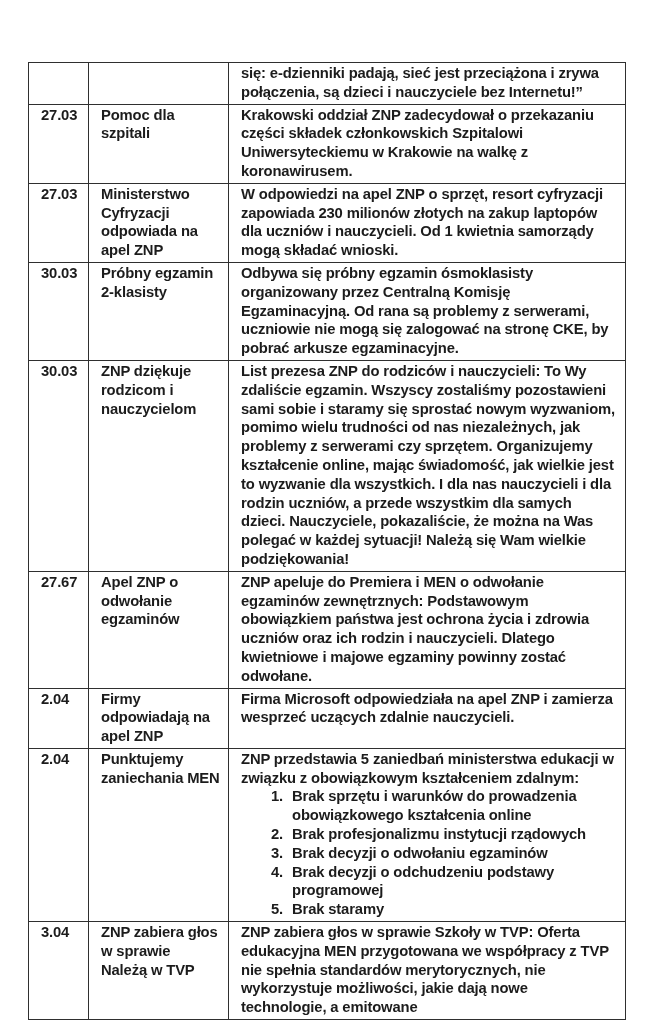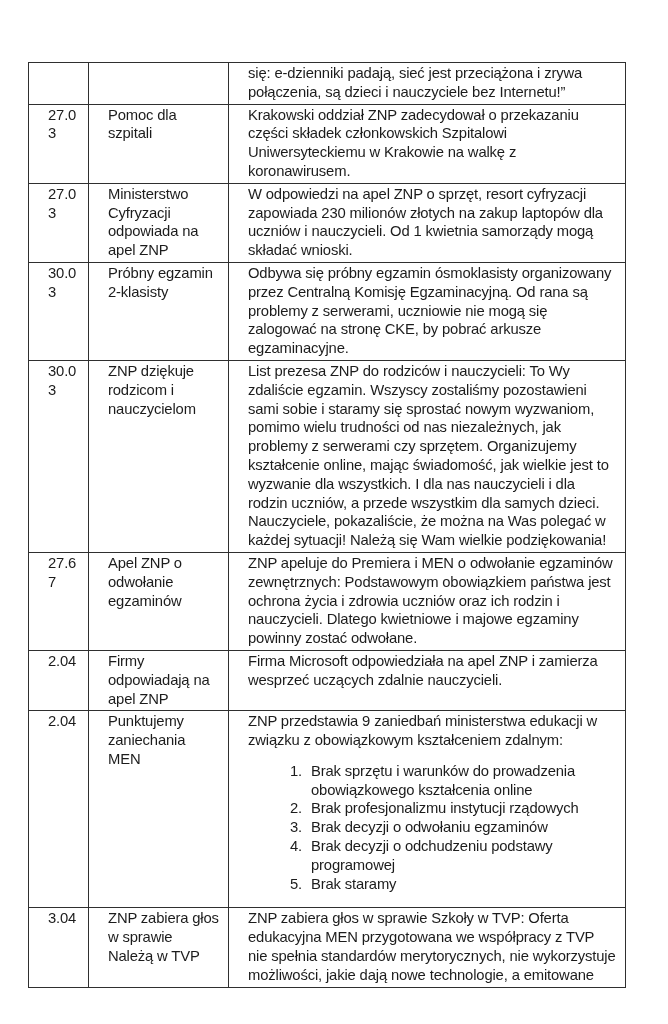--- a/index.html
+++ b/index.html
@@ -23,28 +23,29 @@
     width: 597px;
     border-collapse: collapse;
     table-layout: fixed;
     font-size: 14.8px;
     line-height: 18.8px;
     letter-spacing: -0.15px;
   }
   table.doc-table td {
     border: 1.4px solid #2f2f2f;
     vertical-align: top;
-    padding: 1px 8px 2px 19px;
+    padding: 1px 8px 2px 12px;
     word-wrap: break-word;
+    font-weight: bold;
   }
   td.col-date   { }
   td.col-title  { }
   td.col-desc   { }
   ol.neglect-list {
-    margin: 12px;
+    margin: 0;
     padding-left: 46px;
   }
   ol.neglect-list li {
     padding-left: 5px;
   }
 </style>
 </head>
 <body>
 
 <div class="page">
@@ -86,21 +87,21 @@
           <td class="col-desc"><span>ZNP apeluje do Premiera i MEN o odwołanie egzaminów zewnętrznych: Podstawowym obowiązkiem państwa jest ochrona życia i zdrowia uczniów oraz ich rodzin i nauczycieli. Dlatego kwietniowe i majowe egzaminy powinny zostać odwołane.</span></td>
         </tr>
         <tr>
           <td class="col-date">2.04</td>
           <td class="col-title">Firmy odpowiadają na apel ZNP</td>
           <td class="col-desc"><span>Firma Microsoft odpowiedziała na apel ZNP i zamierza wesprzeć uczących zdalnie nauczycieli.</span></td>
         </tr>
         <tr>
           <td class="col-date">2.04</td>
           <td class="col-title">Punktujemy zaniechania MEN</td>
-          <td class="col-desc"><span>ZNP przedstawia 9 zaniedbań ministerstwa edukacji w związku z obowiązkowym kształceniem zdalnym:</span><ol class="neglect-list">
+          <td class="col-desc"><span>ZNP przedstawia 5 zaniedbań ministerstwa edukacji w związku z obowiązkowym kształceniem zdalnym:</span><ol class="neglect-list">
               <li>Brak sprzętu i warunków do prowadzenia obowiązkowego kształcenia online</li>
               <li>Brak profesjonalizmu instytucji rządowych</li>
               <li>Brak decyzji o odwołaniu egzaminów</li>
               <li>Brak decyzji o odchudzeniu podstawy programowej</li>
               <li>Brak staramy</li>
             </ol></td>
         </tr>
         <tr>
           <td class="col-date">3.04</td>
           <td class="col-title">ZNP zabiera głos w sprawie Należą w TVP</td>

